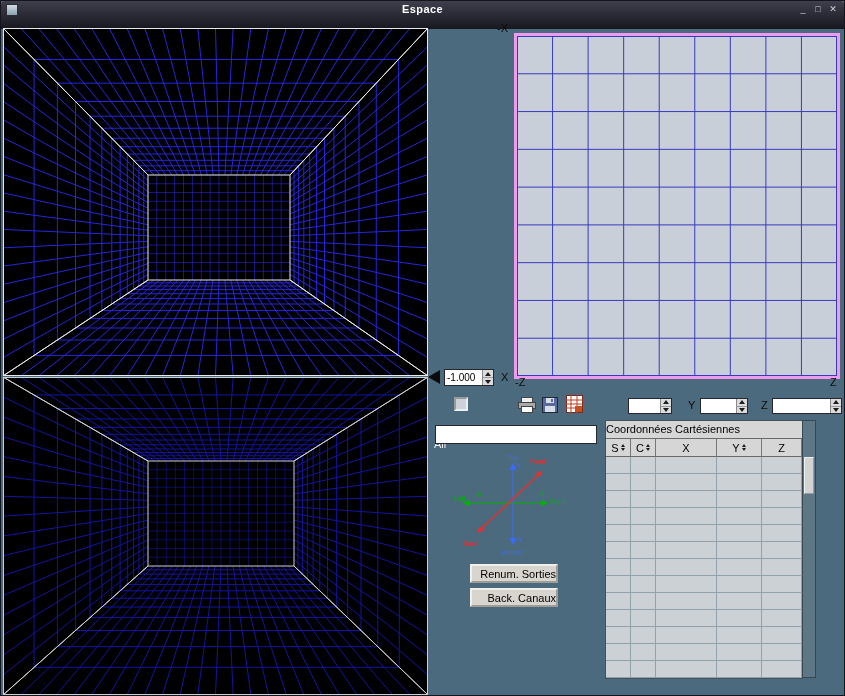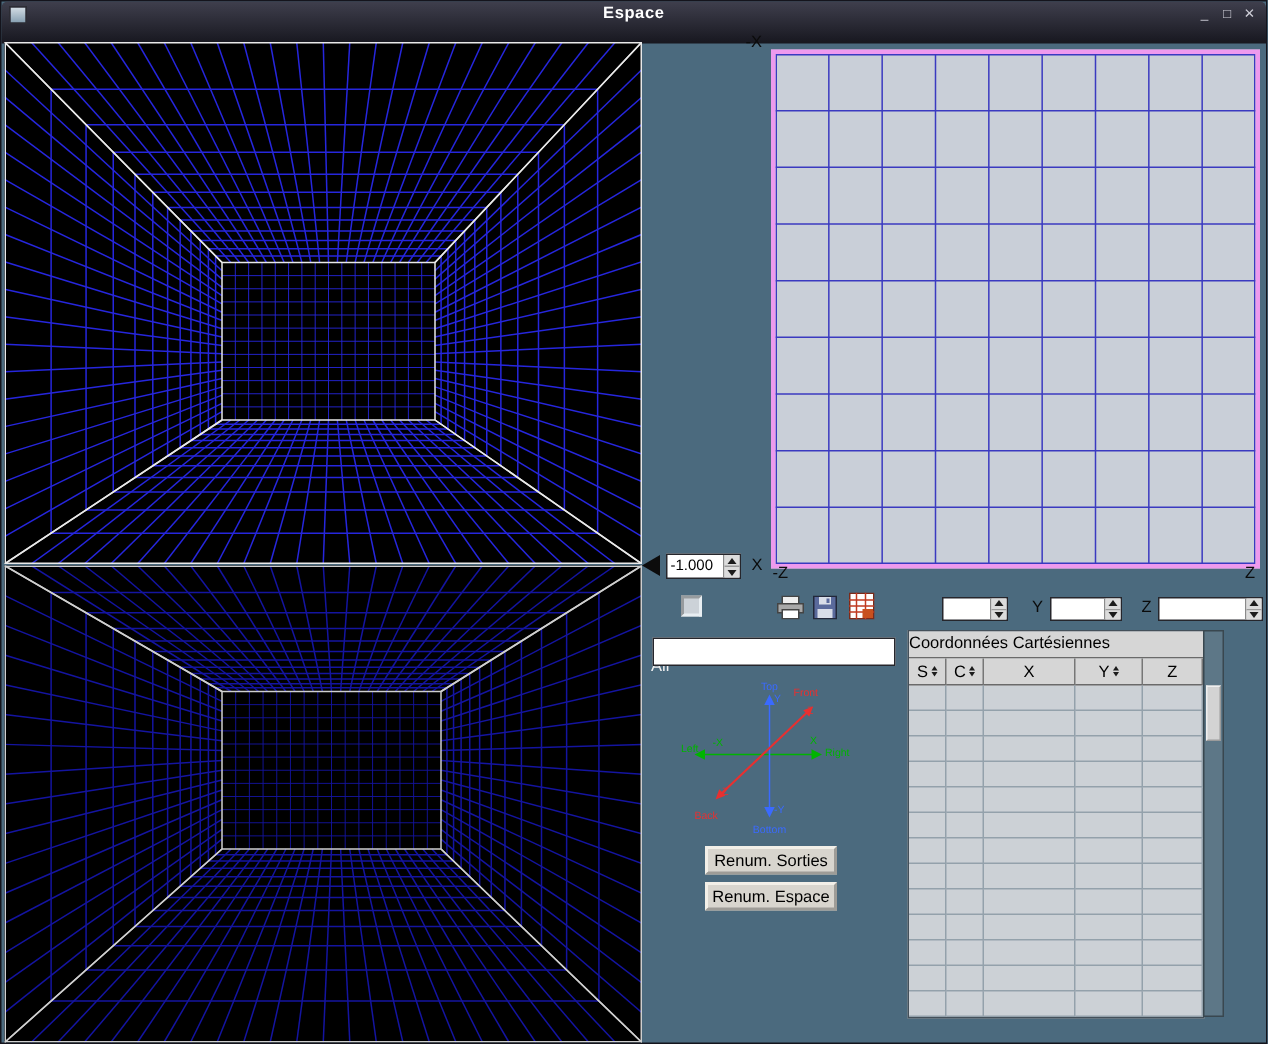--- a/index.html
+++ b/index.html
@@ -85,21 +85,21 @@
     border:1px solid #26262c; background:#fff; font-family:inherit; font-size:11px;
     padding:0 3px; color:#000; }
 
   
   #legend { position:absolute; left:452px; top:450px; }
   #legend text { font-family:"Liberation Sans", sans-serif; font-size:7px; }
 
   
   .btn { position:absolute; left:469px; width:88px; height:19px;
     background:#d8d5ce; border:2px outset #f2efe8; font-family:inherit;
-    font-size:11px; color:#000; text-align:center; line-height:14px; cursor:pointer; }
+    font-size:11px; color:#000; text-align:right; line-height:14px; cursor:pointer; }
   #btn-sorties { top:563px; } #btn-canaux { top:587px; }
 
   
   #coord-table { position:absolute; left:604px; top:419px; width:198px;
     border:1px solid #44505a; background:#ccd1d6; }
   .t-title { height:18px; background:#d6d6d6; border-bottom:1px solid #6a6a6a;
     font-size:11px; line-height:17px; text-align:left; color:#000; }
   .t-head, .t-row { display:grid; grid-template-columns:25px 25px 61px 45px 40px; }
   .t-head { height:18px; background:#d6d6d6; }
   .th { border-right:1px solid #777; border-bottom:1px solid #6a6a6a;
@@ -576,21 +576,21 @@
     <text x="22" y="46" fill="#00b400">-X</text>
     <text x="97" y="53" fill="#00b400">Right</text>
     <text x="87" y="45" fill="#00b400">X</text>
     <text x="76" y="13" fill="#e83030">Front</text>
     <text x="85" y="25" fill="#e83030">Z</text>
     <text x="10" y="95" fill="#e83030">Back</text>
     <text x="26" y="79" fill="#e83030">-Z</text>
   </svg>
 
   <button class="btn" id="btn-sorties">Renum. Sorties</button>
-  <button class="btn" id="btn-canaux">Renum. Espace</button>
+  <button class="btn" id="btn-canaux">Back. Canaux</button>
 
   <div id="coord-table">
     <div class="t-title">Coordonnées Cartésiennes</div>
     <div class="t-head">
       <div class="th">
         <span>S</span>
         <span class="hspn">
             <i class="tri-up sm"></i>
             <i class="tri-down sm"></i>
           </span>

